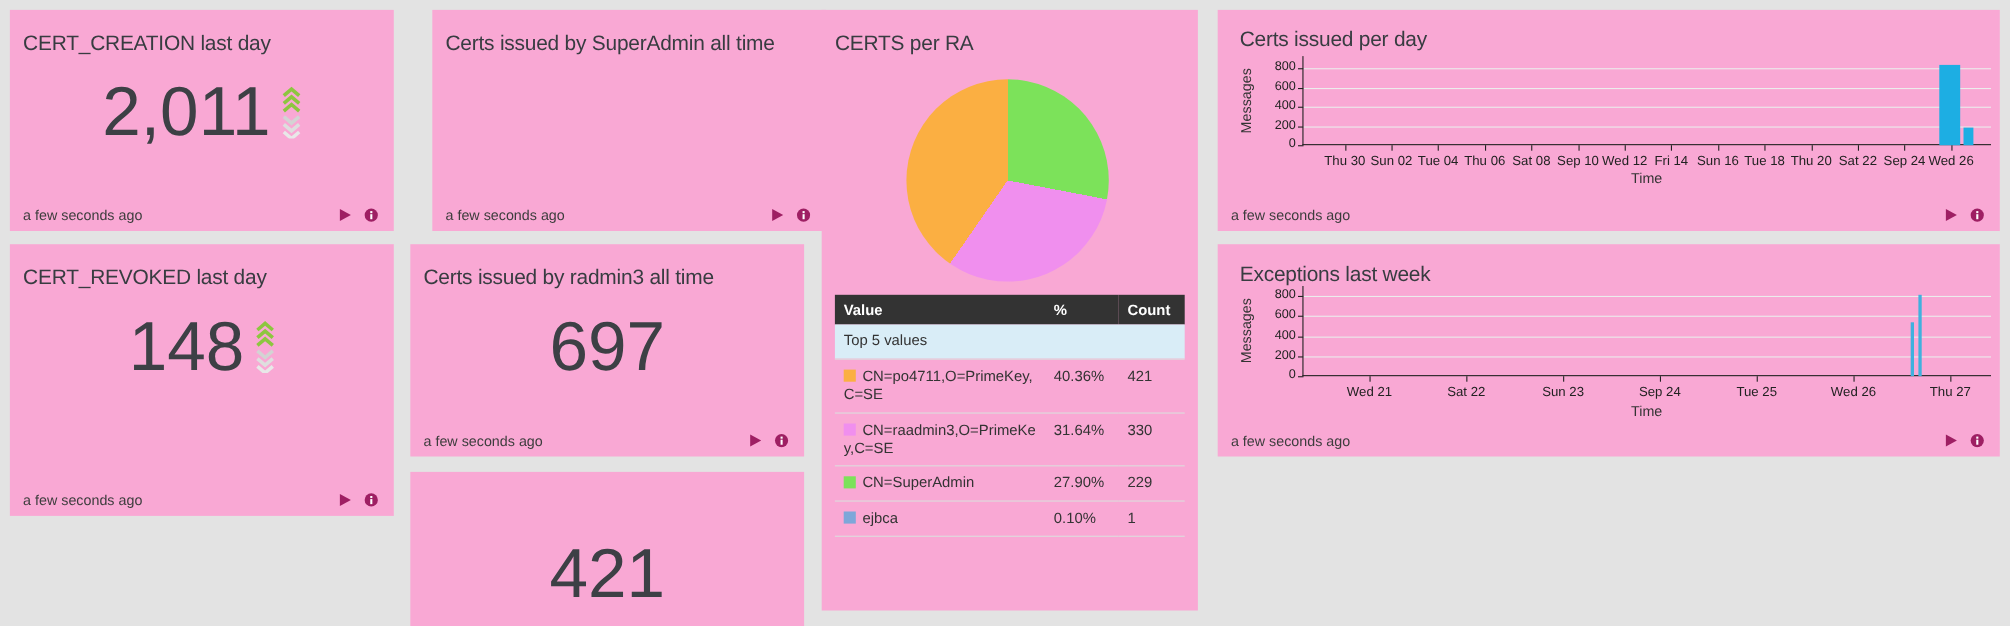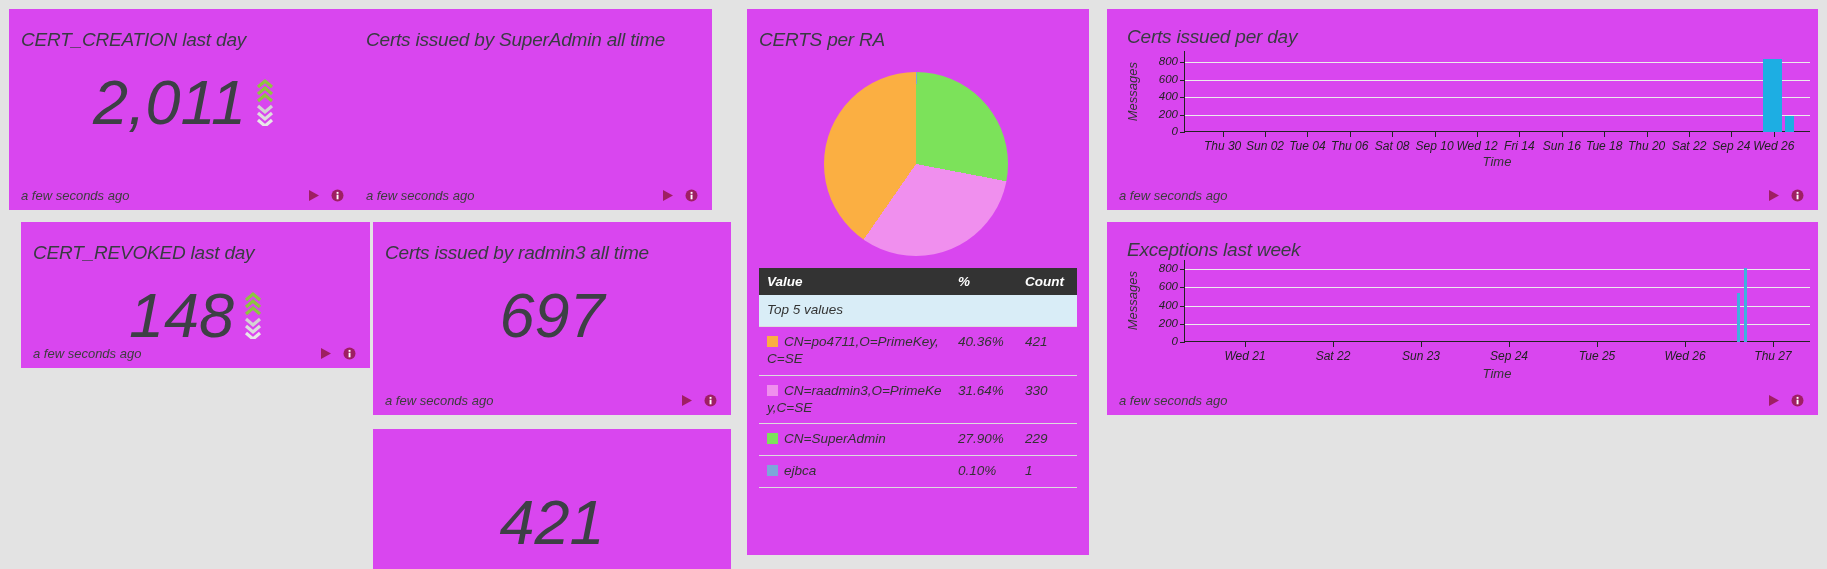--- a/index.html
+++ b/index.html
@@ -1,20 +1,20 @@
 <!DOCTYPE html>
 <html style="--accent: #9E1F63; --page-bg: #E3E3E3;"><head>
 <meta charset="utf-8">
 <style>
   * { margin:0; padding:0; box-sizing:border-box; }
   html,body { width:1827px; height:569px; overflow:hidden; }
   body { font-family:"Liberation Sans", sans-serif; background:var(--page-bg,#E3E3E3); position:relative; }
   .page { position:absolute; left:0; top:0; width:1827px; height:569px; }
 
-  .card { position:absolute; background:#d946ef;font-style:italic; }
+  .card { position:absolute; background:#f9a8d4; }
   .card-title { position:absolute; left:12px; top:20px; font-size:19px; color:#383C41; letter-spacing:-0.2px; white-space:nowrap; }
   .chart-card .card-title { left:20px; top:17px; }
 
   .big-number-row { position:absolute; left:0; right:0; top:56px; height:74px;
     display:flex; align-items:center; justify-content:center; gap:10px; }
   .big-number { font-size:63px; color:#3D4045; line-height:1;text-align:right; }
 
   .card-footer { position:absolute; left:12px; right:14px; bottom:7px;
     display:flex; justify-content:space-between; align-items:center; }
   .updated { font-size:13px; color:#3D3D3D; }
@@ -73,38 +73,38 @@
             </svg></button>
         <button class="icon-btn"><svg width="13" height="13" viewBox="0 0 13 13">
               <circle cx="6.5" cy="6.5" r="6" fill="currentColor"></circle>
               <rect x="5.6" y="2.9" width="1.9" height="1.9" fill="#fff"></rect>
               <rect x="5.6" y="5.7" width="1.9" height="4.6" fill="#fff"></rect>
             </svg></button>
       </span>
     </div>
   </div>
 
-  <div class="card" style="left:354px;top:9px;width:358px;height:201px">
+  <div class="card" style="left:393px;top:9px;width:358px;height:201px">
     <div class="card-title">Certs issued by SuperAdmin all time</div>
     <div class="card-footer">
       <span class="updated">a few seconds ago</span>
       <span class="actions">
         <button class="icon-btn"><svg width="12" height="13" viewBox="0 0 12 13">
               <polygon points="1,1 11,6.5 1,12" fill="currentColor"></polygon>
             </svg></button>
         <button class="icon-btn"><svg width="13" height="13" viewBox="0 0 13 13">
               <circle cx="6.5" cy="6.5" r="6" fill="currentColor"></circle>
               <rect x="5.6" y="2.9" width="1.9" height="1.9" fill="#fff"></rect>
               <rect x="5.6" y="5.7" width="1.9" height="4.6" fill="#fff"></rect>
             </svg></button>
       </span>
     </div>
   </div>
 
-  <div class="card" style="left:21px;top:222px;width:349px;height:146px">
+  <div class="card" style="left:9px;top:222px;width:349px;height:247px">
     <div class="card-title">CERT_REVOKED last day</div>
     <div class="big-number-row">
       <span class="big-number">148</span>
       <svg class="trend" width="18" height="48" viewBox="0 0 18 48">
         <g fill="none" stroke-width="3.2">
           <path d="M2 9 L9 3 L16 9" stroke="#8DC63F"></path>
             <path d="M2 16 L9 10 L16 16" stroke="#8DC63F"></path>
             <path d="M2 23 L9 17 L16 23" stroke="#8DC63F"></path>
           <path d="M2 28 L9 34 L16 28" stroke="#D3D3D3"></path>
             <path d="M2 35 L9 41 L16 35" stroke="#DEDEDE"></path>

